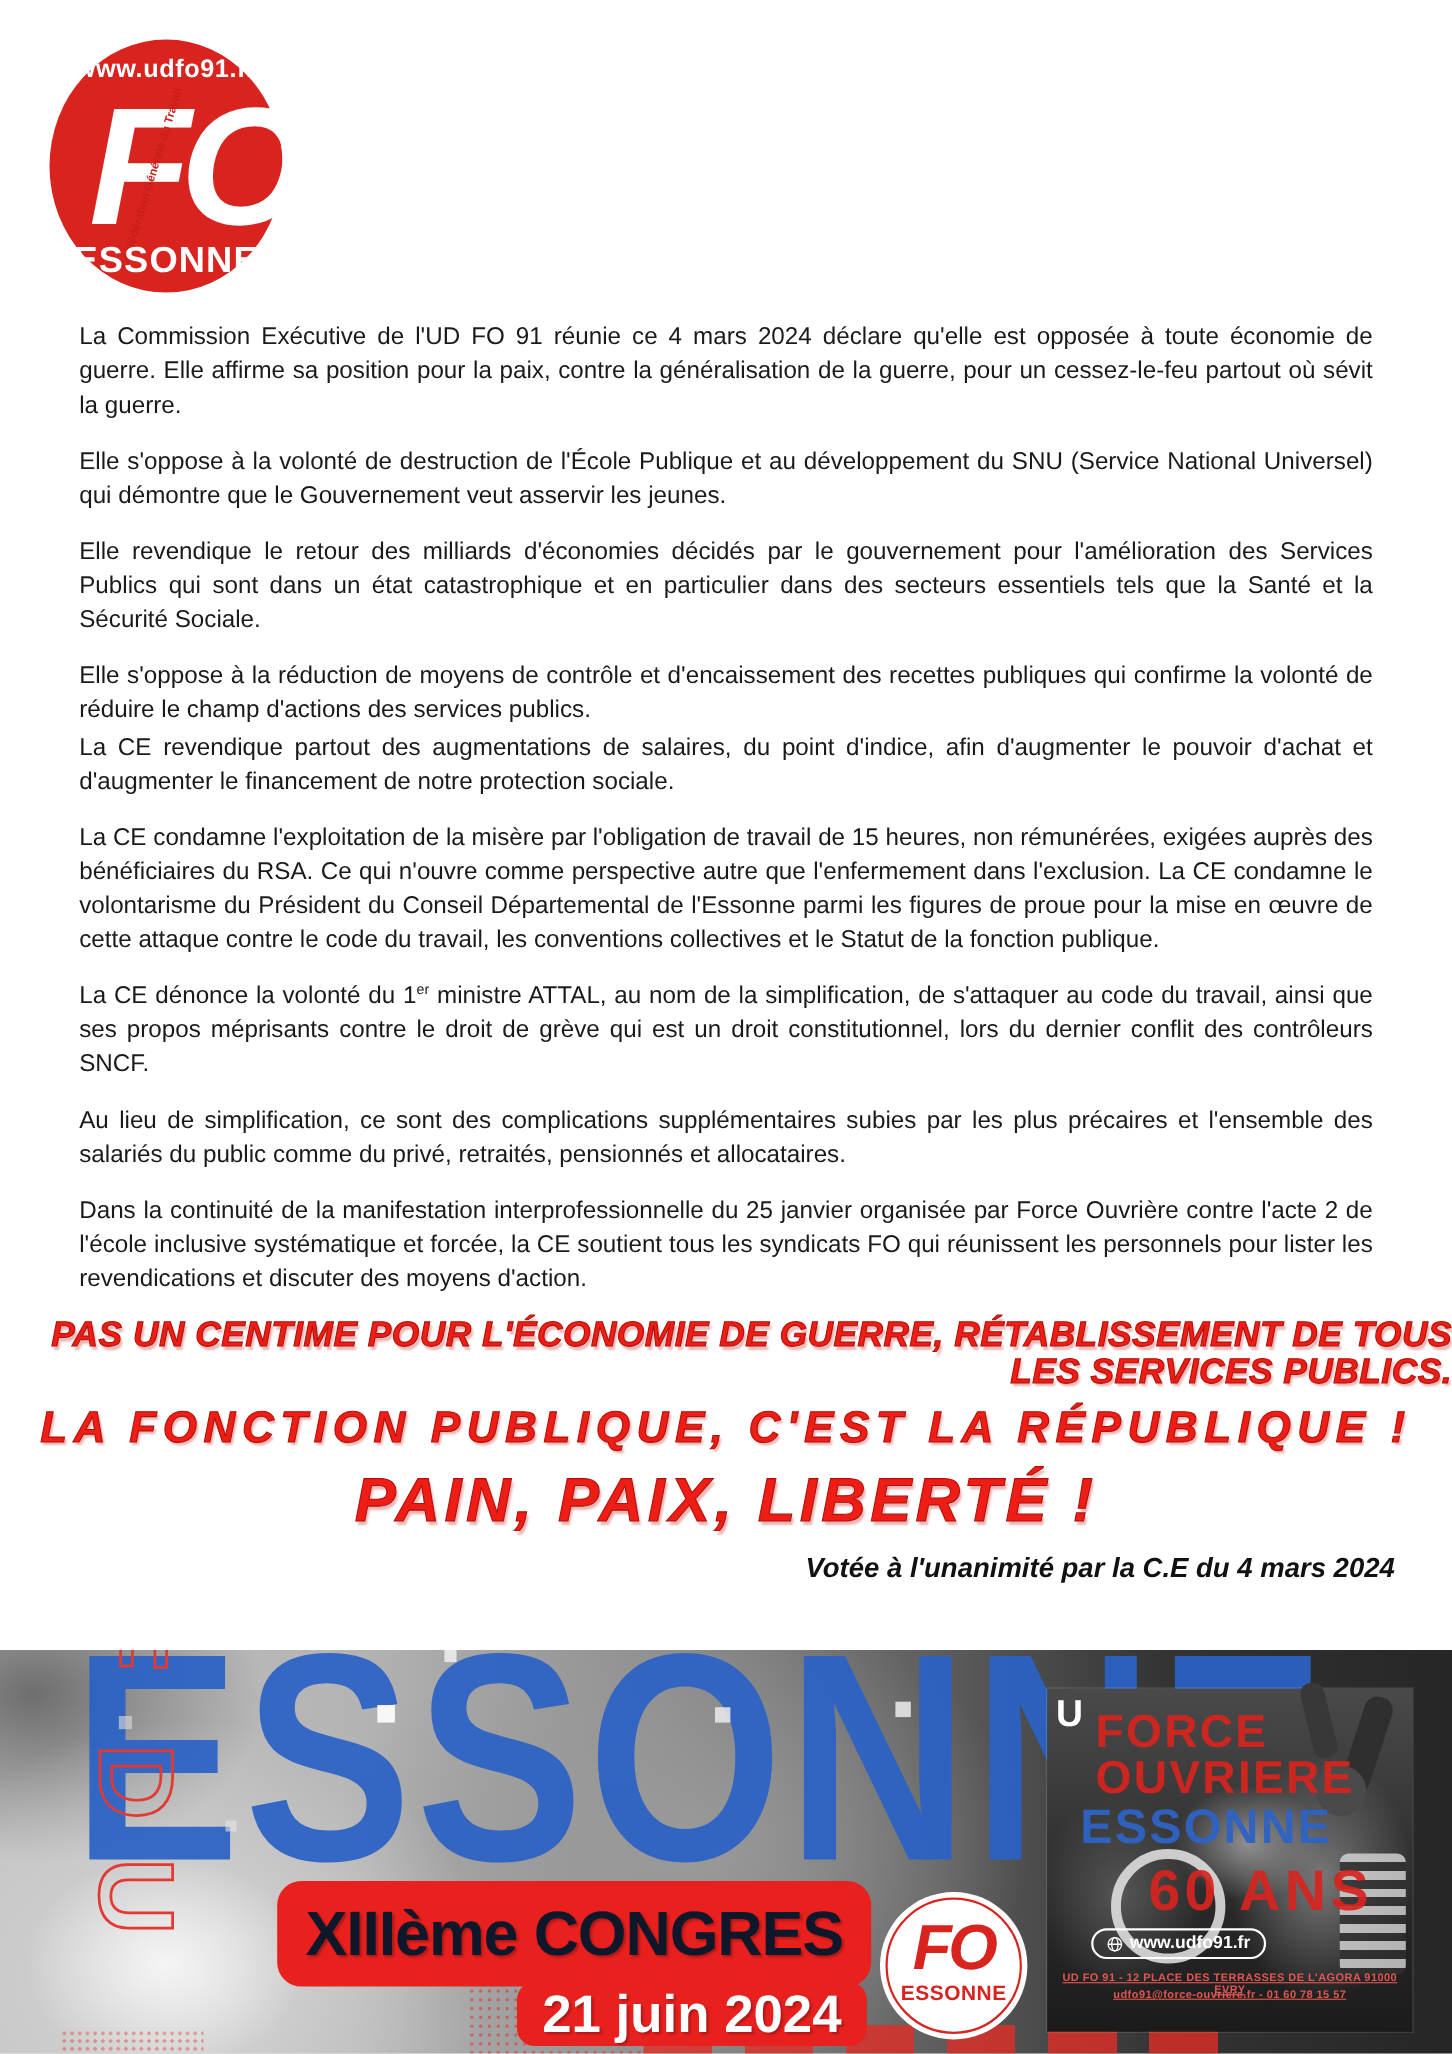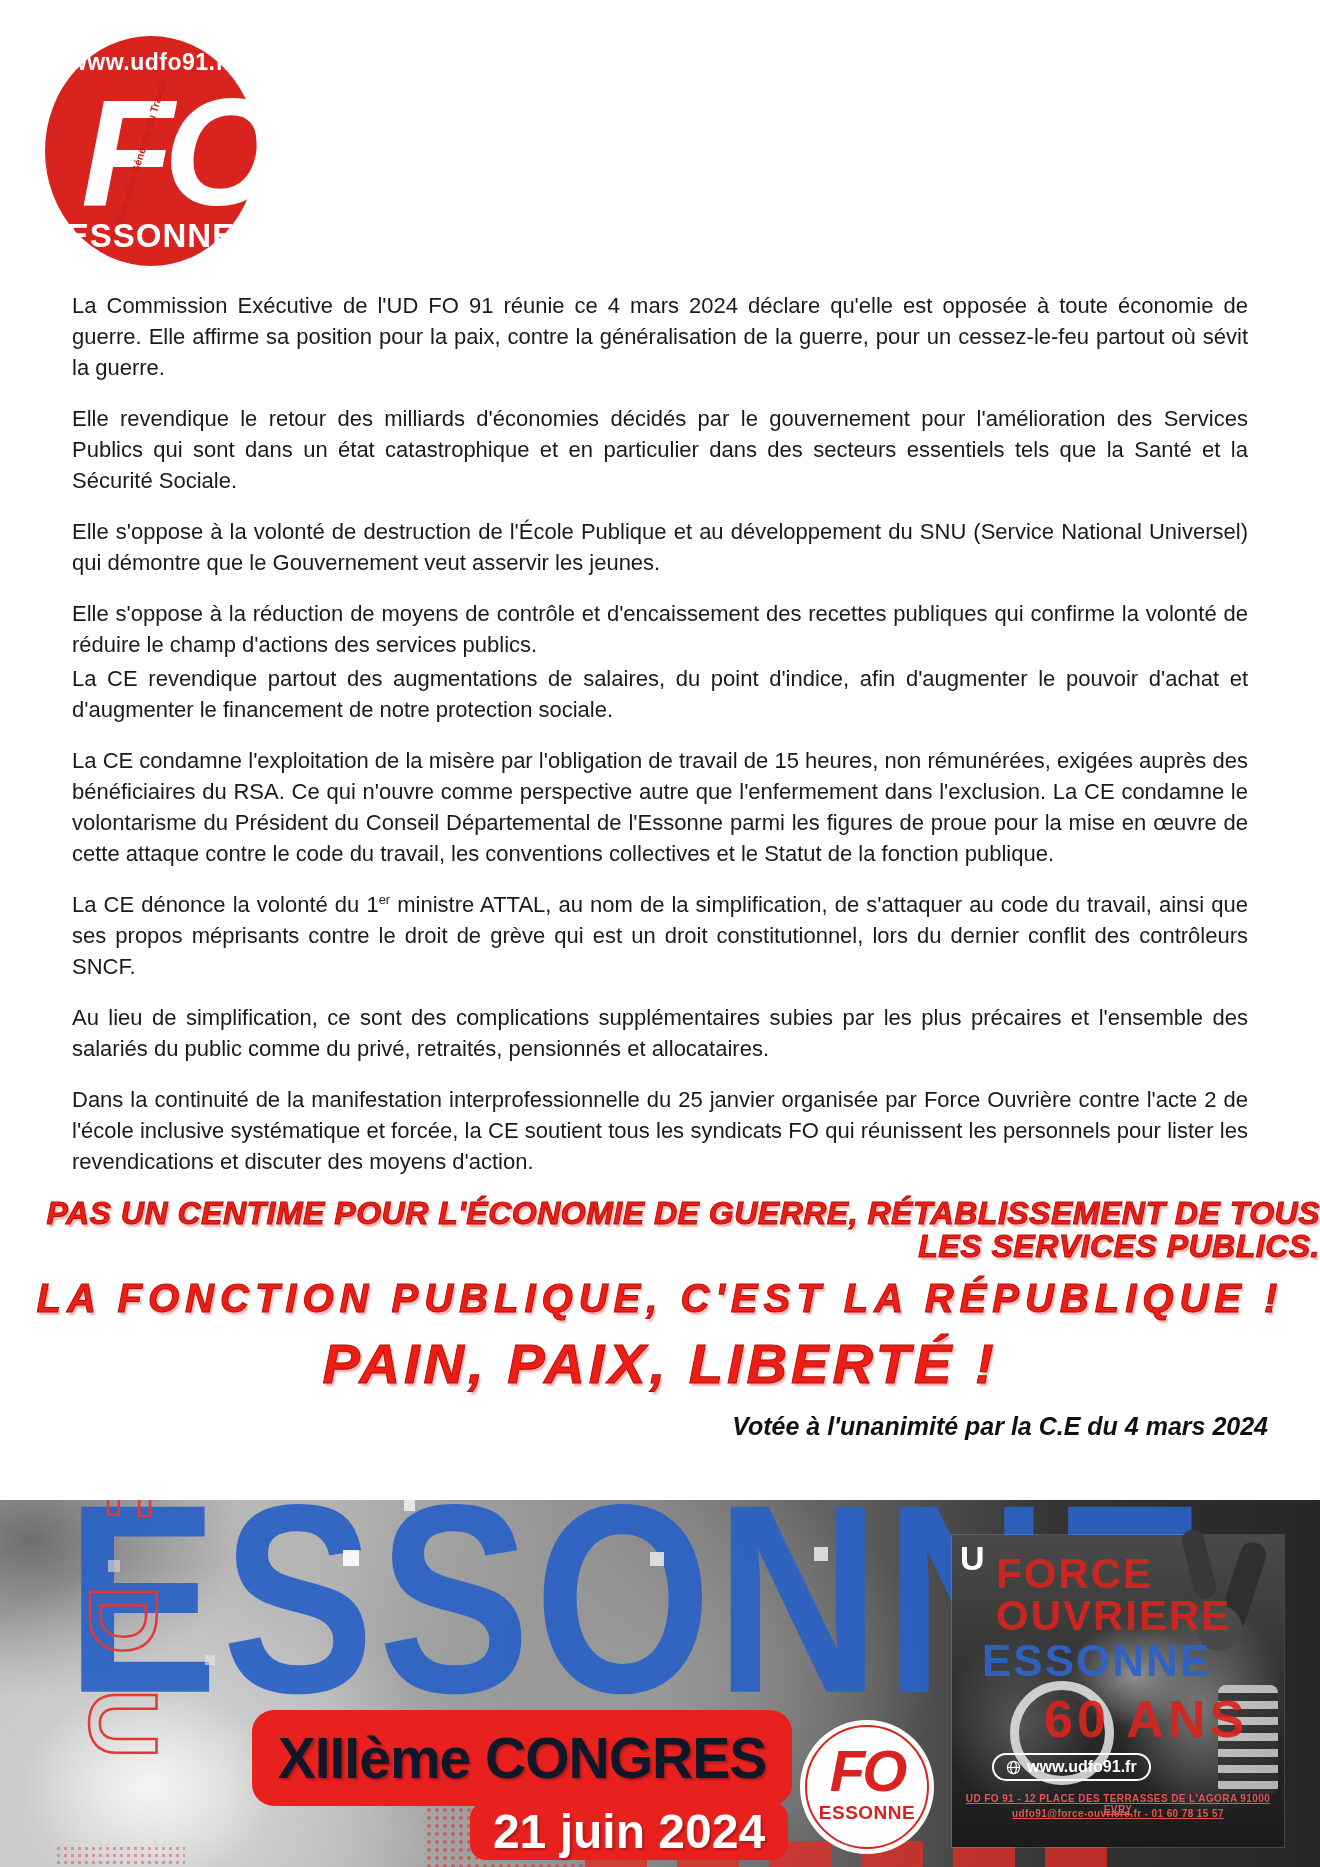--- a/index.html
+++ b/index.html
@@ -98,22 +98,22 @@
     <div class="logo">
       <div class="logo-url">www.udfo91.fr</div>
       <div class="logo-fo">FO</div>
       <div class="logo-confed">Confédération Générale du Travail</div>
       <div class="logo-region">ESSONNE</div>
     </div>
   </div>
 
   <div class="doc">
     <p>La Commission Exécutive de l'UD FO 91 réunie ce 4 mars 2024 déclare qu'elle est opposée à toute économie de guerre. Elle affirme sa position pour la paix, contre la généralisation de la guerre, pour un cessez-le-feu partout où sévit la guerre.</p>
+    <p>Elle s'oppose à la volonté de destruction de l'École Publique et au développement du SNU (Service National Universel) qui démontre que le Gouvernement veut asservir les jeunes.</p>
     <p>Elle revendique le retour des milliards d'économies décidés par le gouvernement pour l'amélioration des Services Publics qui sont dans un état catastrophique et en particulier dans des secteurs essentiels tels que la Santé et la Sécurité Sociale.</p>
-    <p>Elle s'oppose à la volonté de destruction de l'École Publique et au développement du SNU (Service National Universel) qui démontre que le Gouvernement veut asservir les jeunes.</p>
     <p class="tight">Elle s'oppose à la réduction de moyens de contrôle et d'encaissement des recettes publiques qui confirme la volonté de réduire le champ d'actions des services publics.</p>
     <p>La CE revendique partout des augmentations de salaires, du point d'indice, afin d'augmenter le pouvoir d'achat et d'augmenter le financement de notre protection sociale.</p>
     <p>La CE condamne l'exploitation de la misère par l'obligation de travail de 15 heures, non rémunérées, exigées auprès des bénéficiaires du RSA. Ce qui n'ouvre comme perspective autre que l'enfermement dans l'exclusion. La CE condamne le volontarisme du Président du Conseil Départemental de l'Essonne parmi les figures de proue pour la mise en œuvre de cette attaque contre le code du travail, les conventions collectives et le Statut de la fonction publique.</p>
     <p><span>La CE dénonce la volonté du 1</span><sup>er</sup><span> ministre ATTAL, au nom de la simplification, de s'attaquer au code du travail, ainsi que ses propos méprisants contre le droit de grève qui est un droit constitutionnel, lors du dernier conflit des contrôleurs SNCF.</span></p>
     <p>Au lieu de simplification, ce sont des complications supplémentaires subies par les plus précaires et l'ensemble des salariés du public comme du privé, retraités, pensionnés et allocataires.</p>
     <p>Dans la continuité de la manifestation interprofessionnelle du 25 janvier organisée par Force Ouvrière contre l'acte 2 de l'école inclusive systématique et forcée, la CE soutient tous les syndicats FO qui réunissent les personnels pour lister les revendications et discuter des moyens d'action.</p>
   </div>
 
   <div class="slogans">
     <div class="s1">PAS UN CENTIME POUR L'ÉCONOMIE DE GUERRE, RÉTABLISSEMENT DE TOUS LES SERVICES PUBLICS.</div>

